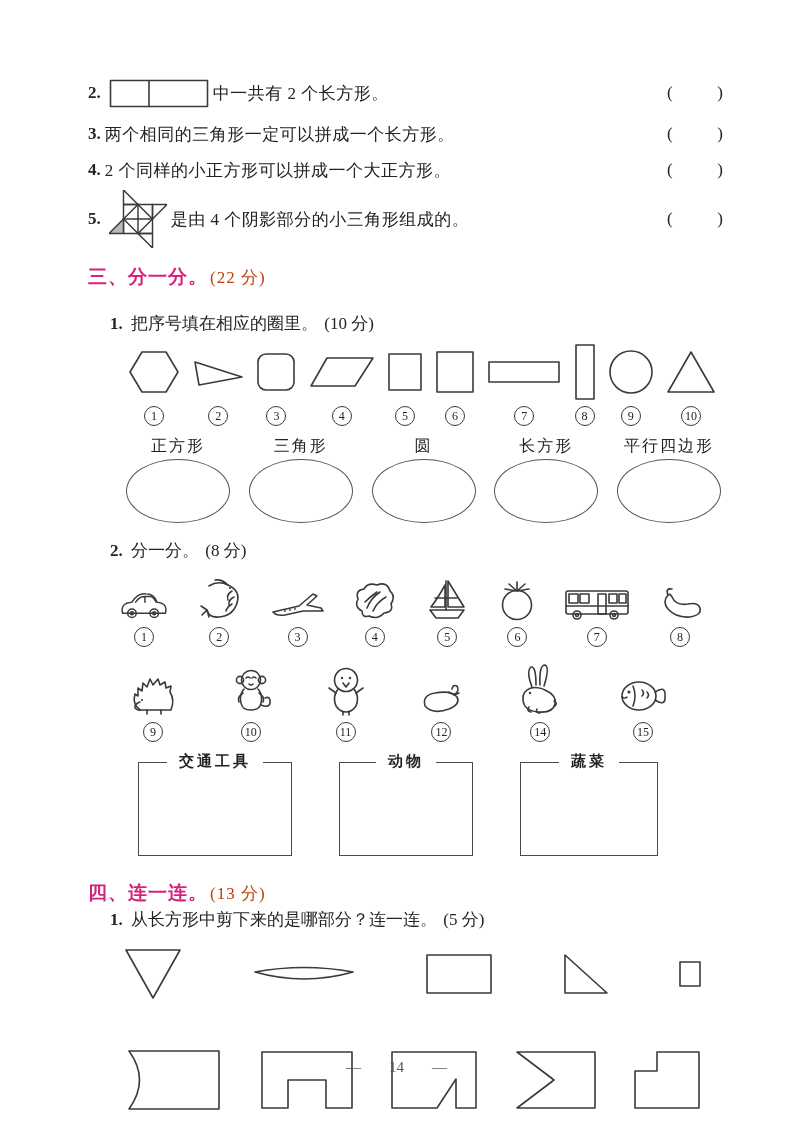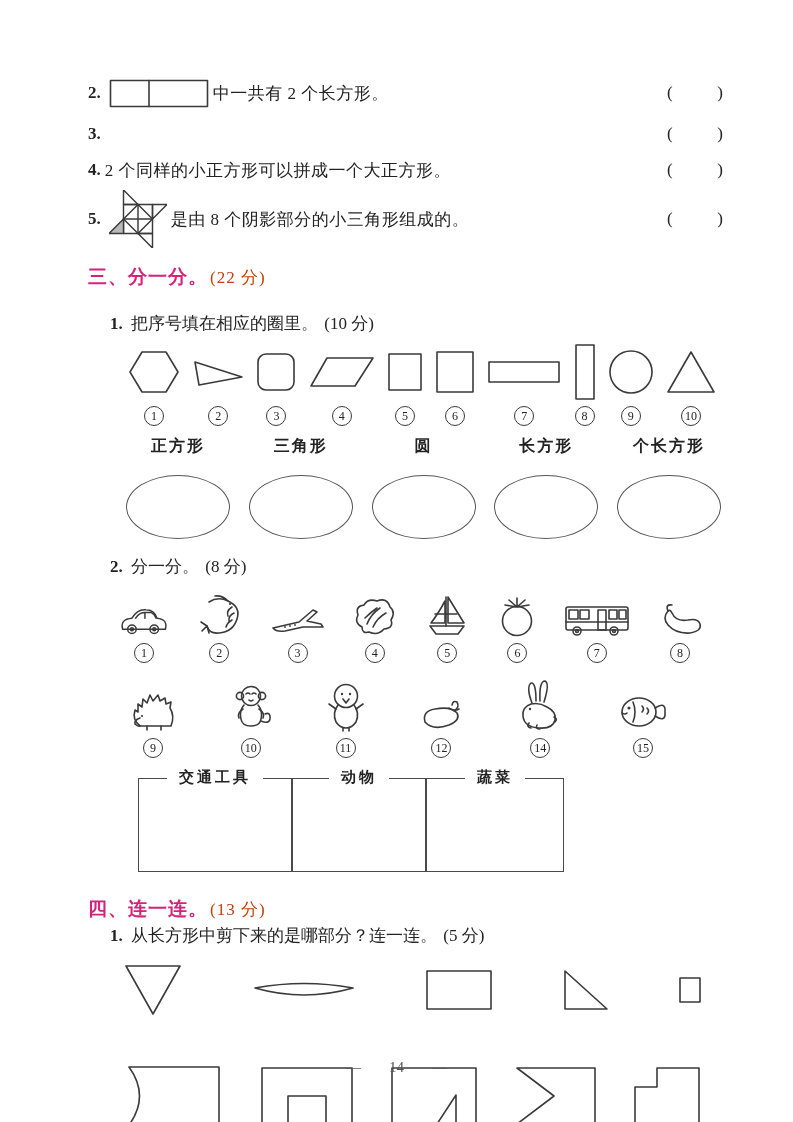--- a/index.html
+++ b/index.html
@@ -28,25 +28,25 @@
   .cell{display:flex;flex-direction:column;align-items:center;}
   .slot{height:58px;display:flex;align-items:center;justify-content:center;}
   .slot2{height:56px;display:flex;align-items:flex-end;justify-content:center;}
   .cnum{margin-top:5px;width:18px;height:18px;border:1.2px solid #3a3a3a;border-radius:50%;
         font-size:12px;line-height:18px;text-align:center;
         font-family:"Liberation Serif","DejaVu Serif",serif;}
 
   
   .oval-row{display:flex;justify-content:space-between;margin:10px 0 0 38px;width:595px;}
   .oval-cell{display:flex;flex-direction:column;align-items:center;}
-  .oval-label{font-size:16px;font-weight:bold;letter-spacing:2px;margin-bottom:18px;}
+  .oval-label{font-size:16px;font-weight:normal;letter-spacing:2px;margin-bottom:2px;}
   .oval{width:102px;height:62px;border:1.4px solid #555;border-radius:50%;}
 
   
-  .box-row{display:flex;margin:20px 0 0 50px;width:520px;}
+  .box-row{display:flex;margin:20px 0 0 50px;width:520px;justify-content:space-between;}
   .cbox{position:relative;height:92px;border:1.6px solid #4a4a4a;}
   .cbox .blabel{position:absolute;top:-11px;left:50%;transform:translateX(-50%);
         background:#fff;padding:0 12px;font-size:15px;font-weight:bold;letter-spacing:3px;white-space:nowrap;}
 
   .pieces{display:flex;justify-content:space-between;align-items:center;margin-left:36px;width:578px;}
   .pagenum{position:absolute;left:0;right:0;bottom:46px;text-align:center;font-size:15px;color:#555;}
   .pagenum span{margin:0 14px;}
 </style>
 </head>
 <body>
@@ -64,20 +64,21 @@
       </span>
       <span class="qtext">中一共有 2 个长方形。</span>
       <span class="parens">
         <span>(</span>
           <span>)</span>
       </span>
     </div>
 
     <div class="tf-row" style="height:36px;margin-top:2px;">
       <span class="qnum">3.</span>
+      <span class="qtext">两个相同的三角形一定可以拼成一个长方形。</span>
       <span class="parens">
         <span>(</span>
           <span>)</span>
       </span>
     </div>
 
     <div class="tf-row" style="height:36px;">
       <span class="qnum">4.</span>
       <span class="qtext">2 个同样的小正方形可以拼成一个大正方形。</span>
       <span class="parens">
@@ -93,21 +94,21 @@
           <rect x="16" y="16" width="32" height="32"></rect>
           <line x1="32" y1="16" x2="32" y2="48"></line>
             <line x1="16" y1="32" x2="48" y2="32"></line>
           <polygon points="32,16 48,32 32,48 16,32"></polygon>
           <polygon points="16,0 16,16 32,16"></polygon>
           <polygon points="64,16 48,16 48,32"></polygon>
           <polygon points="48,64 48,48 32,48"></polygon>
           <polygon class="fill" points="0,48 16,48 16,32"></polygon>
         </svg>
       </span>
-      <span class="qtext">是由 8 个阴影部分的小三角形组成的。</span>
+      <span class="qtext">是由 4 个阴影部分的小三角形组成的。</span>
       <span class="parens">
         <span>(</span>
           <span>)</span>
       </span>
     </div>
 
     <div class="sec-head" style="margin-top:14px;">
       <span>三、分一分。</span><span class="sec-score">(22 分)</span>
     </div>
 
@@ -211,21 +212,21 @@
       </div>
       <div class="oval-cell">
         <span class="oval-label">圆</span>
         <div class="oval"></div>
       </div>
       <div class="oval-cell">
         <span class="oval-label">长方形</span>
         <div class="oval"></div>
       </div>
       <div class="oval-cell">
-        <span class="oval-label">个长方形</span>
+        <span class="oval-label">平行四边形</span>
         <div class="oval"></div>
       </div>
     </div>
 
     <div class="sub-label" style="margin-top:16px;">
       <span class="qnum">2.</span>
       <span>分一分。</span>
       <span class="score">(8 分)</span>
     </div>
 

